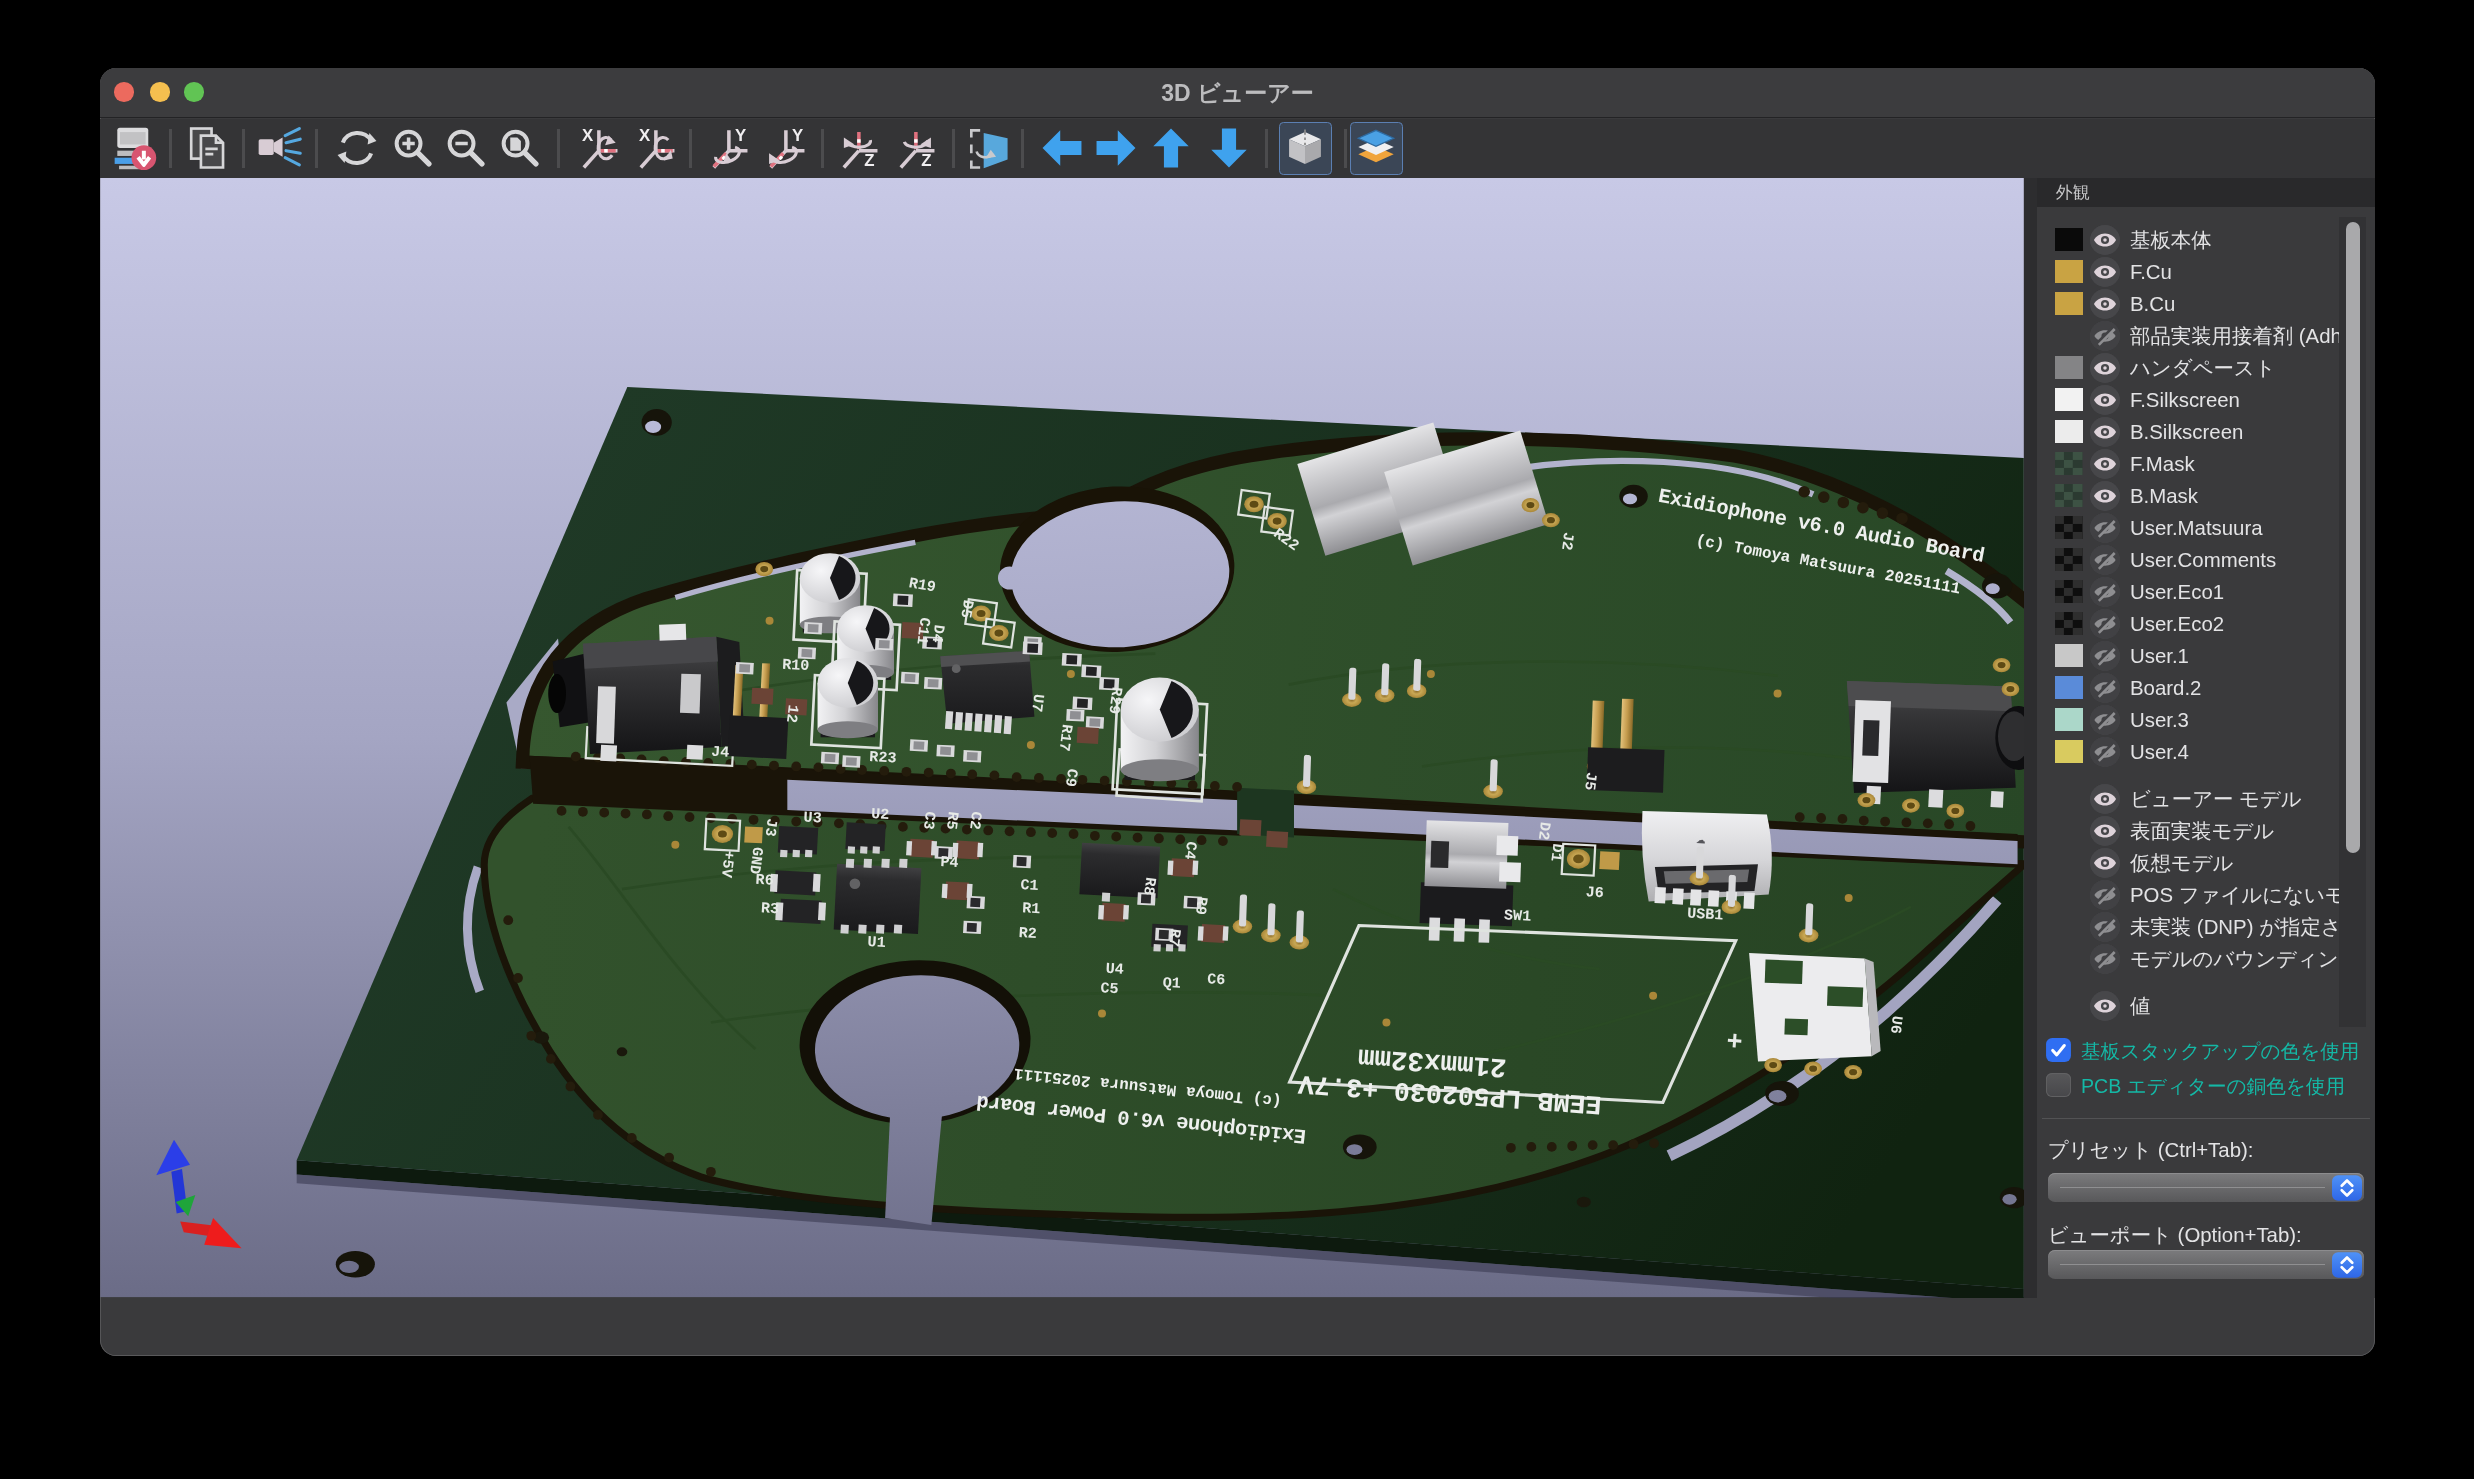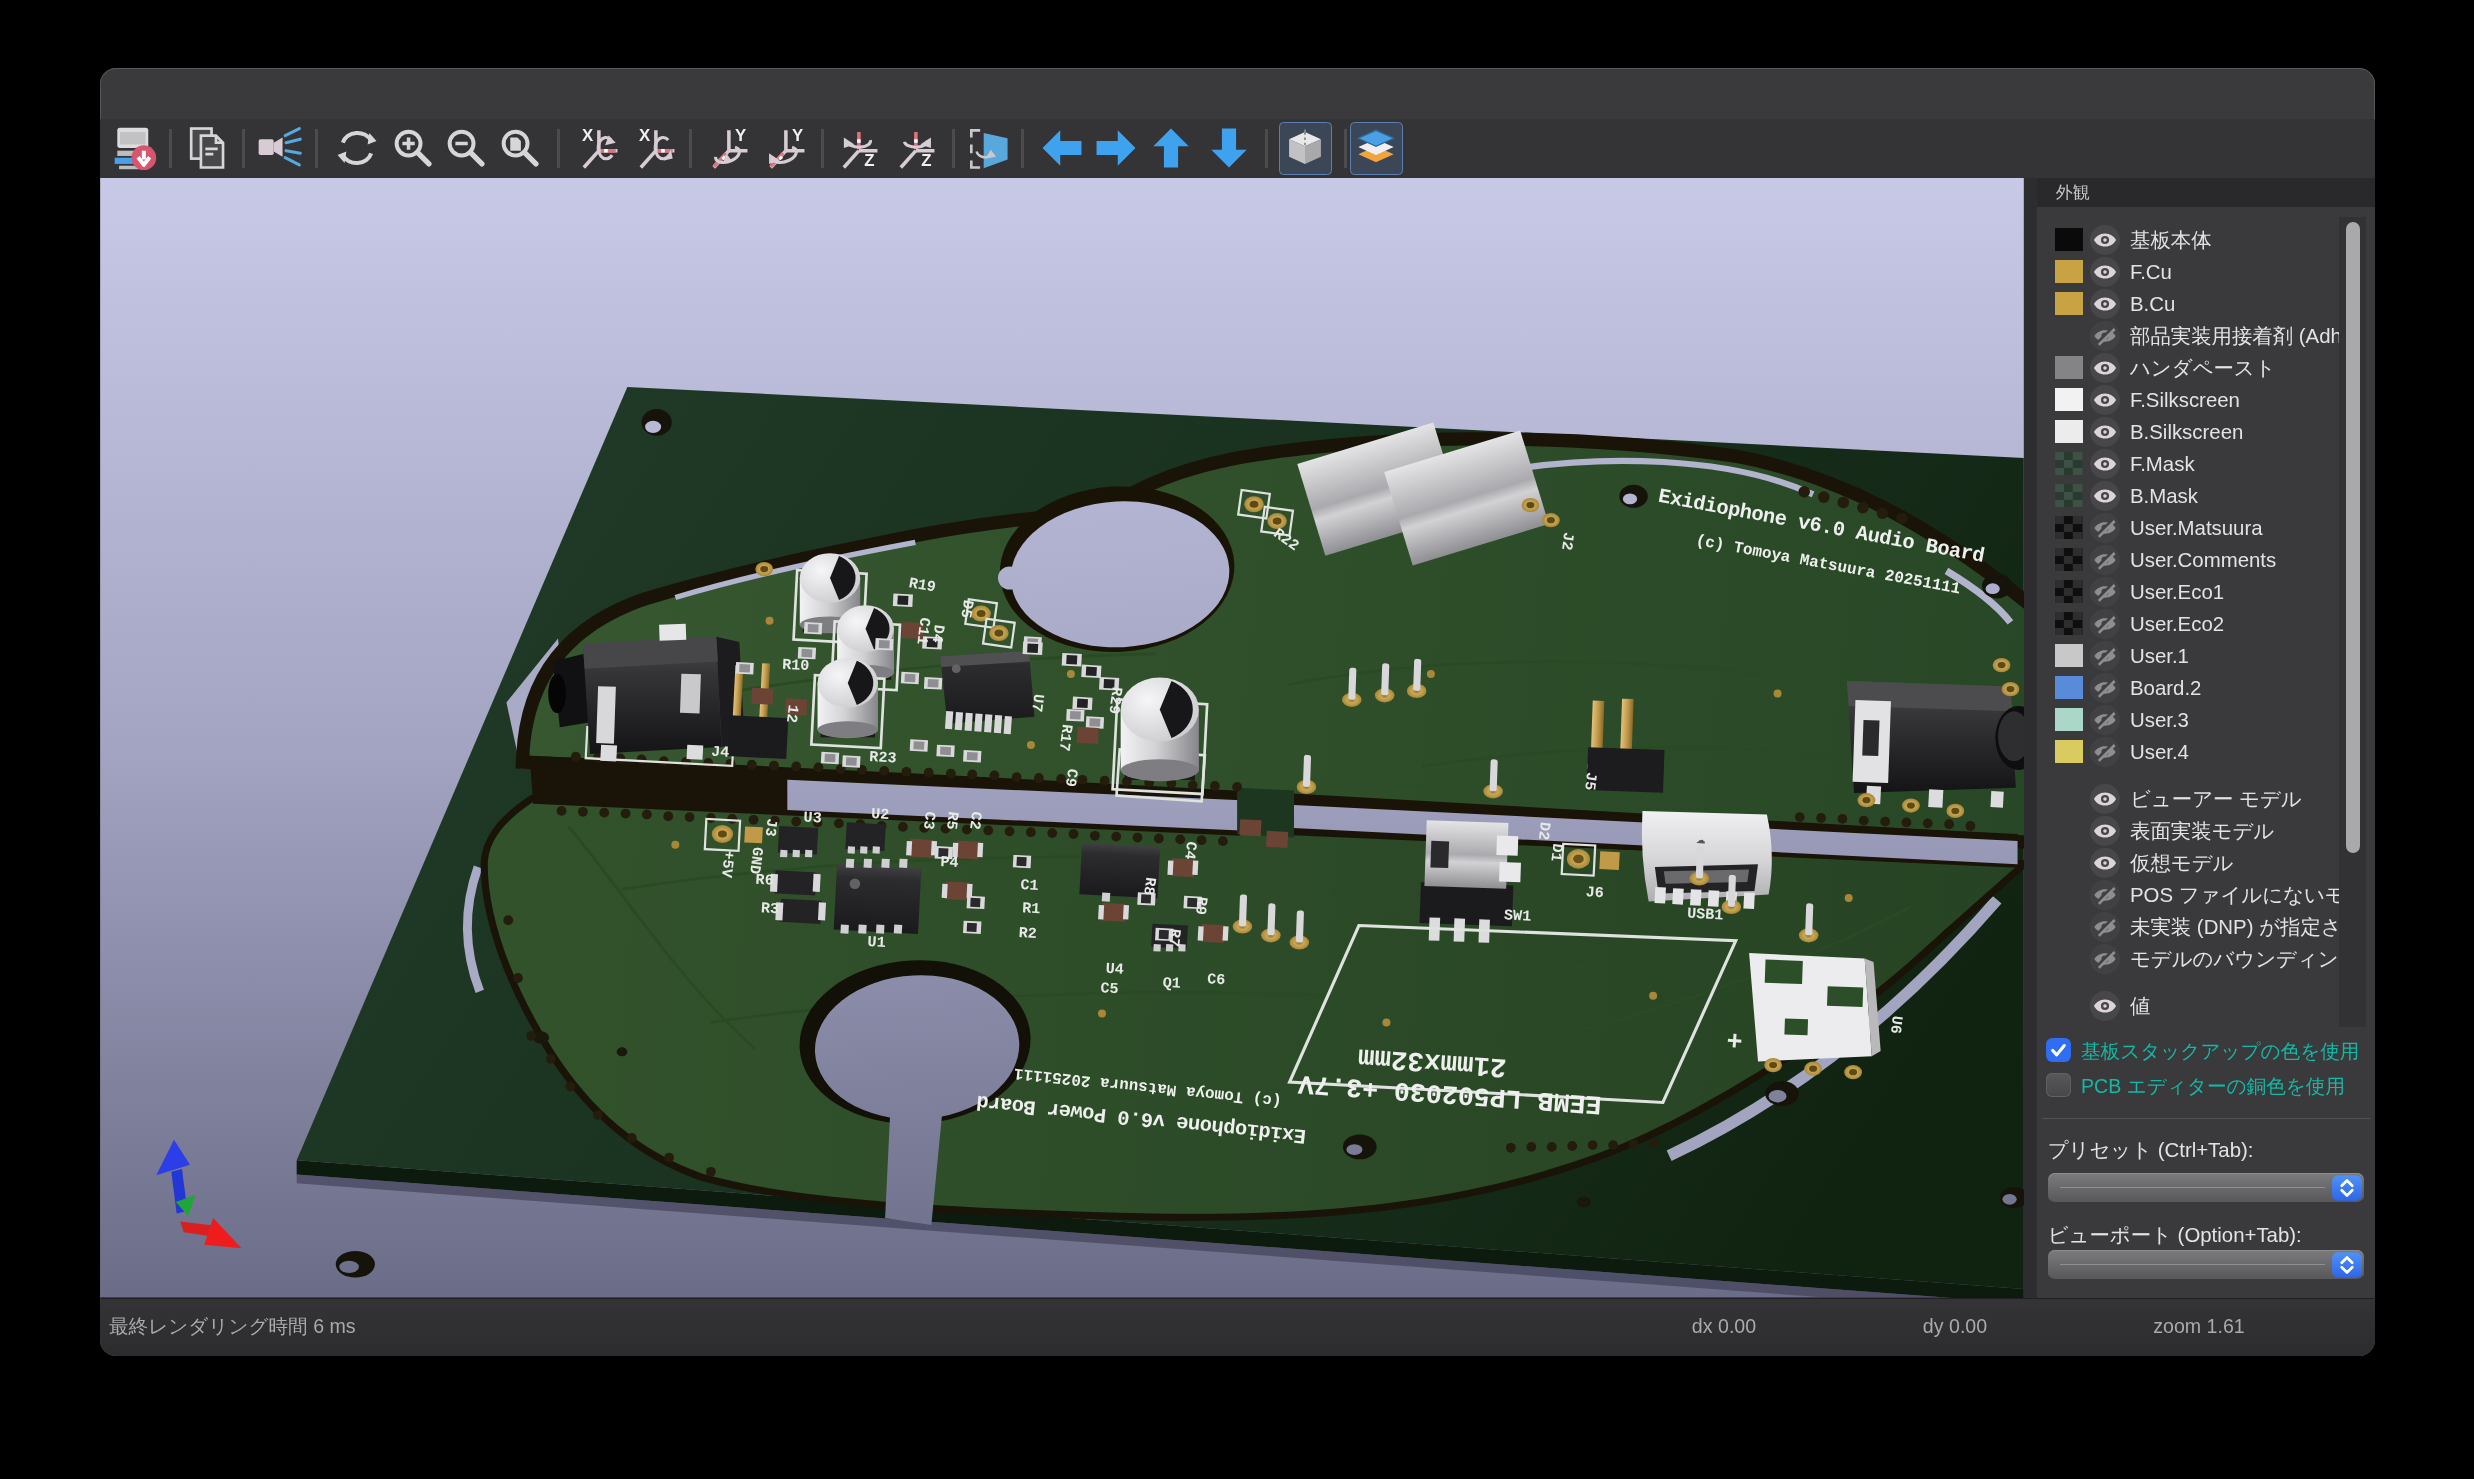--- a/index.html
+++ b/index.html
@@ -21,20 +21,26 @@
 .lbl{position:absolute;left:93px;top:0;height:32px;line-height:33px;color:#e3e3e5;font-size:20.4px;white-space:nowrap;width:209px;overflow:hidden}
 #statusbar{position:absolute;left:0;top:1230px;width:100%;height:58px;background:linear-gradient(#343436,#2c2c2e);border-top:0.9px solid #202022;color:#aaaaac;font-size:19.6px}
 .st{position:absolute;top:0;height:58px;line-height:55px}
 .cb{position:absolute;width:25px;height:24px;border-radius:6.2px}
 .cblbl{position:absolute;color:#14b8a6;font-size:19.6px}
 .combo{position:absolute;left:10.7px;width:316px;height:29px;border-radius:7.1px;background:linear-gradient(#7b7b7d,#58585a);box-shadow:inset 0 0.9px 0 #8c8c8e}
 .combolbl{position:absolute;left:10.7px;color:#e3e3e5;font-size:20.4px}
 </style></head>
 <body>
 <div id="win">
+ <div id="titlebar">
+  <div class="tl" style="left:14.2px;background:#ec6a5e"></div>
+  <div class="tl" style="left:50px;background:#f5bf4f"></div>
+  <div class="tl" style="left:84px;background:#61c454"></div>
+  <div id="title">3D ビューアー</div>
+ </div>
  <div id="toolbar">
       <div class="sep" style="left:69px"></div>
       <div class="sep" style="left:142px"></div>
       <div class="sep" style="left:215px"></div>
       <div class="sep" style="left:457px"></div>
       <div class="sep" style="left:589px"></div>
       <div class="sep" style="left:721px"></div>
       <div class="sep" style="left:852px"></div>
       <div class="sep" style="left:921px"></div>
       <div class="sep" style="left:1165px"></div>
@@ -1071,19 +1077,13 @@
               <stop offset="0" stop-color="#4f92f7"></stop>
               <stop offset="1" stop-color="#2e66e6"></stop>
             </linearGradient>
           </defs>
           <path d="M11 12 L17 6 L23 12" fill="none" stroke="#fff" stroke-width="3" stroke-linecap="round" stroke-linejoin="round"></path>
           <path d="M11 17 L17 23 L23 17" fill="none" stroke="#fff" stroke-width="3" stroke-linecap="round" stroke-linejoin="round"></path>
         </svg>
         <div style="position:absolute;left:12.4px;right:39px;top:14.2px;height:0.9px;background:#8f8f91"></div>
       </div>
     </div>
- <div id="statusbar">
-   <div class="st" style="left:9px">最終レンダリング時間 6 ms</div>
-   <div class="st" style="left:1624px;transform:translateX(-50%)">dx 0.00</div>
-   <div class="st" style="left:1855px;transform:translateX(-50%)">dy 0.00</div>
-   <div class="st" style="left:2099px;transform:translateX(-50%)">zoom 1.61</div>
- </div>
 </div>
 
 </body></html>

